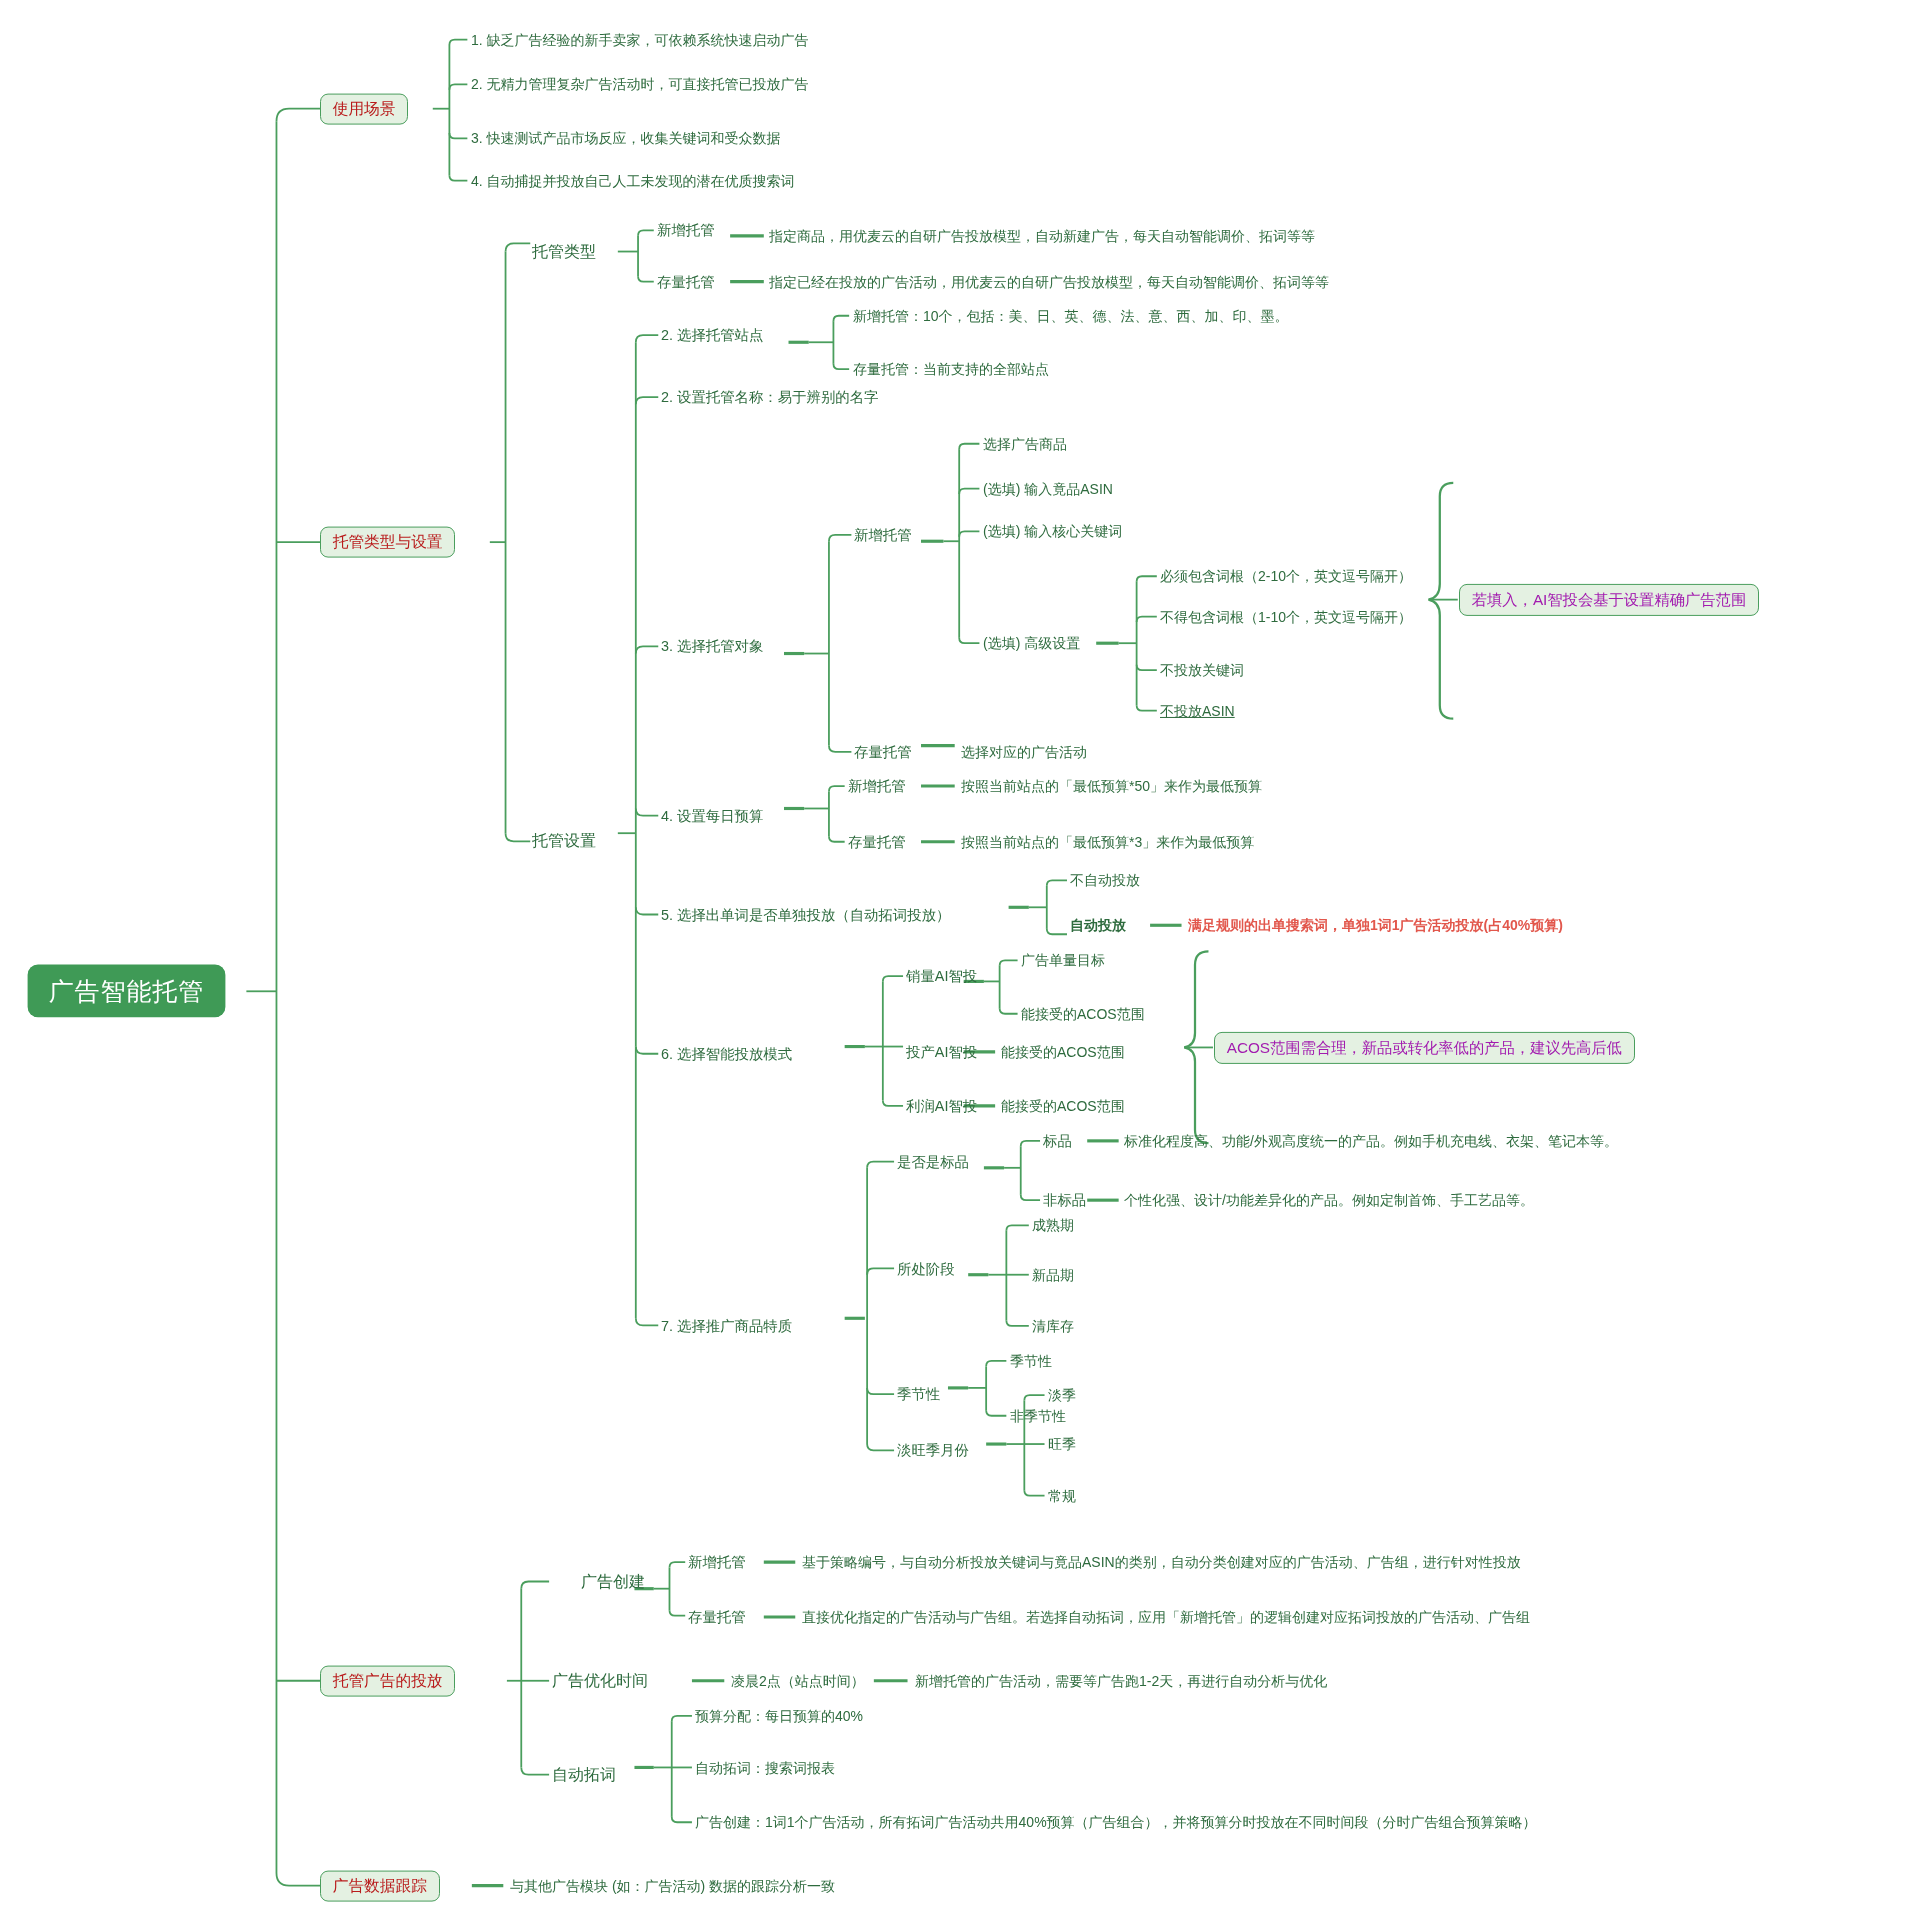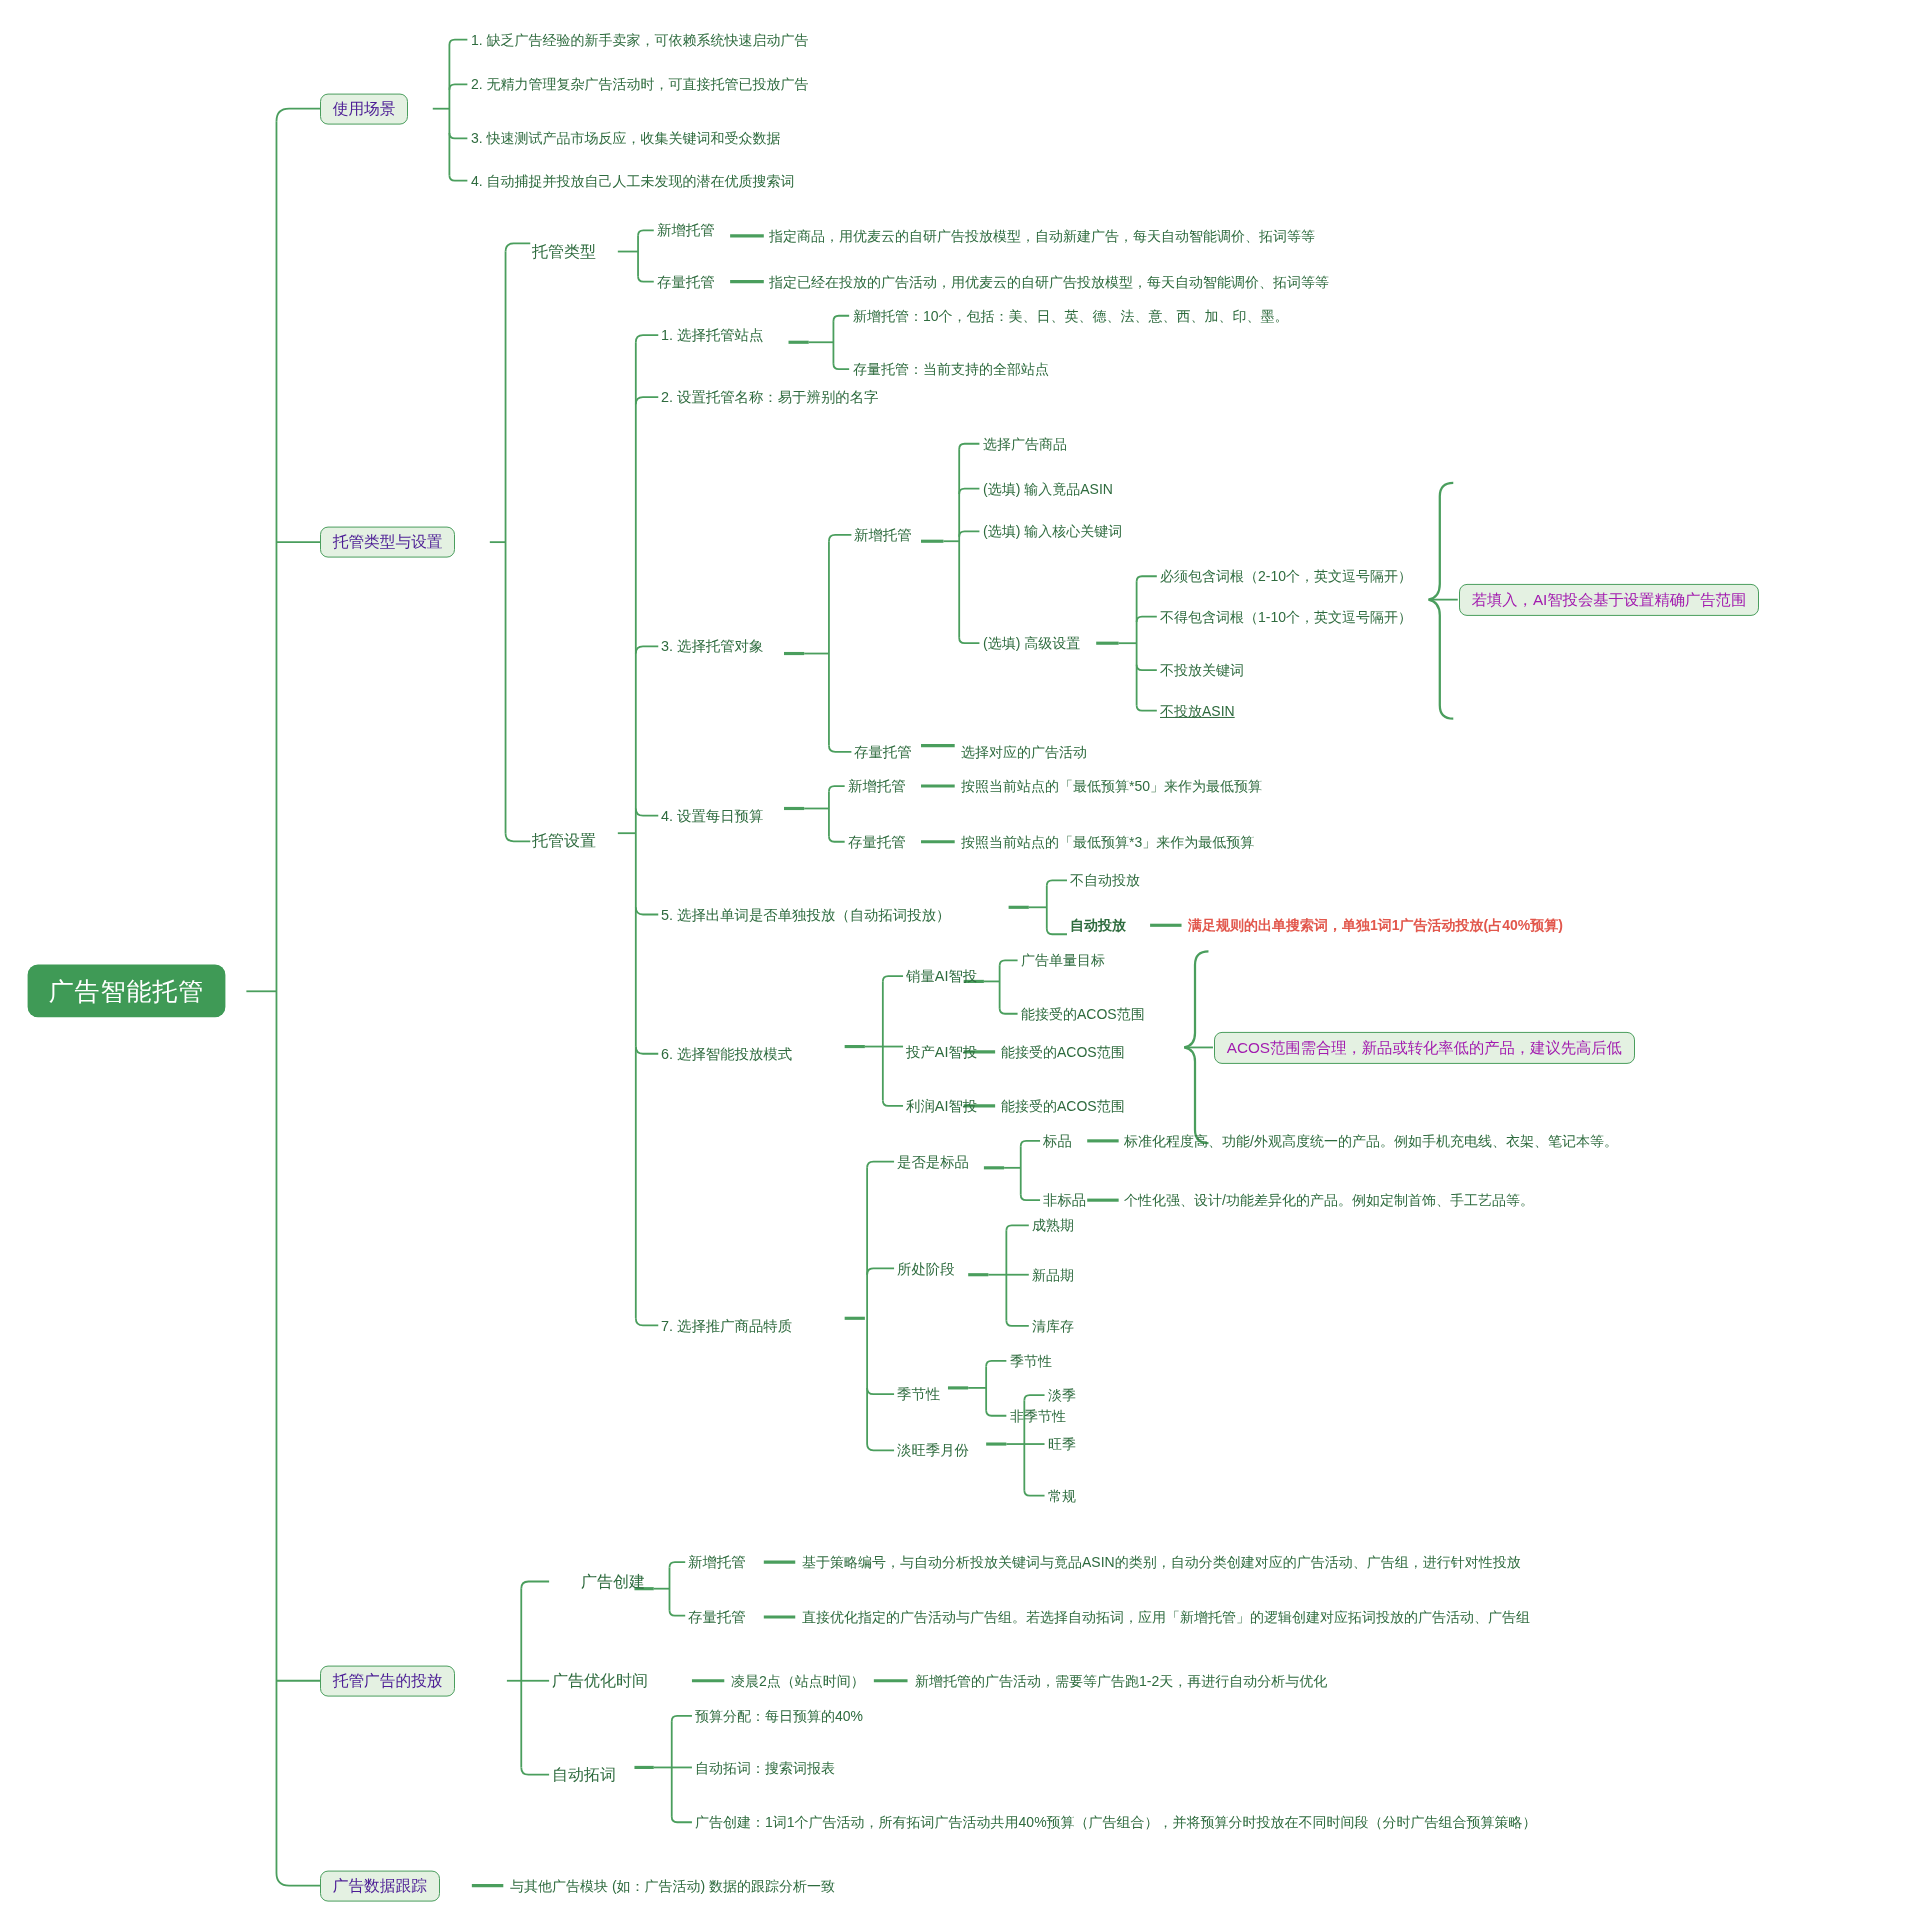--- a/index.html
+++ b/index.html
@@ -9,21 +9,21 @@
   .node{position:absolute;white-space:nowrap;color:#2e6b3e;line-height:1.15;}
   
   .root{
     background:#3f9a56;color:#ffffff;border-radius:10px;
     padding:11.7px 20.7px;font-size:25px;font-weight:400;letter-spacing:0.9px;
     box-shadow:0 0 0 0.4px #3f9a56;
   }
   
   .pill{
     background:#e4f1e2;border:1.3px solid #4a9e5d;border-radius:8px;
-    padding:5.4px 11.7px;font-size:15.7px;color:#4c1d95;
+    padding:5.4px 11.7px;font-size:15.7px;color:#b91c1c;
   }
   
   .callout{
     background:#e4f1e2;border:1.3px solid #4a9e5d;border-radius:8px;
     padding:6.3px 11.7px;font-size:15.3px;color:#a21caf;
   }
   .t1{font-size:16px;color:#2e6b3e;}      
   .t2{font-size:14.4px;color:#2e6b3e;}      
   .t3{font-size:14px;color:#2e6b3e;}      
   .bold{font-weight:bold;}
@@ -223,21 +223,21 @@
   <div class="node t3 mid" style="left:471px;top:181px;">4. 自动捕捉并投放自己人工未发现的潜在优质搜索词</div>
 
   <div class="node t1 mid" style="left:532px;top:252px;">托管类型</div>
   <div class="node t1 mid" style="left:532px;top:841px;">托管设置</div>
 
   <div class="node t2 mid" style="left:657px;top:230px;">新增托管</div>
   <div class="node t3 mid" style="left:769px;top:236px;">指定商品，用优麦云的自研广告投放模型，自动新建广告，每天自动智能调价、拓词等等</div>
   <div class="node t2 mid" style="left:657px;top:282px;">存量托管</div>
   <div class="node t3 mid" style="left:769px;top:282px;">指定已经在投放的广告活动，用优麦云的自研广告投放模型，每天自动智能调价、拓词等等</div>
 
-  <div class="node t2 mid" style="left:661px;top:335px;">1. 选择托管站点</div>
+  <div class="node t2 mid" style="left:661px;top:335px;">2. 选择托管站点</div>
   <div class="node t3 mid" style="left:853px;top:316px;">新增托管：10个，包括：美、日、英、德、法、意、西、加、印、墨。</div>
   <div class="node t3 mid" style="left:853px;top:369px;">存量托管：当前支持的全部站点</div>
 
   <div class="node t2 mid" style="left:661px;top:397px;">2. 设置托管名称：易于辨别的名字</div>
 
   <div class="node t2 mid" style="left:661px;top:646px;">3. 选择托管对象</div>
   <div class="node t2 mid" style="left:854px;top:535px;">新增托管</div>
   <div class="node t3 mid" style="left:983px;top:444px;">选择广告商品</div>
   <div class="node t3 mid" style="left:983px;top:489px;">(选填) 输入竟品ASIN</div>
   <div class="node t3 mid" style="left:983px;top:531px;">(选填) 输入核心关键词</div>

